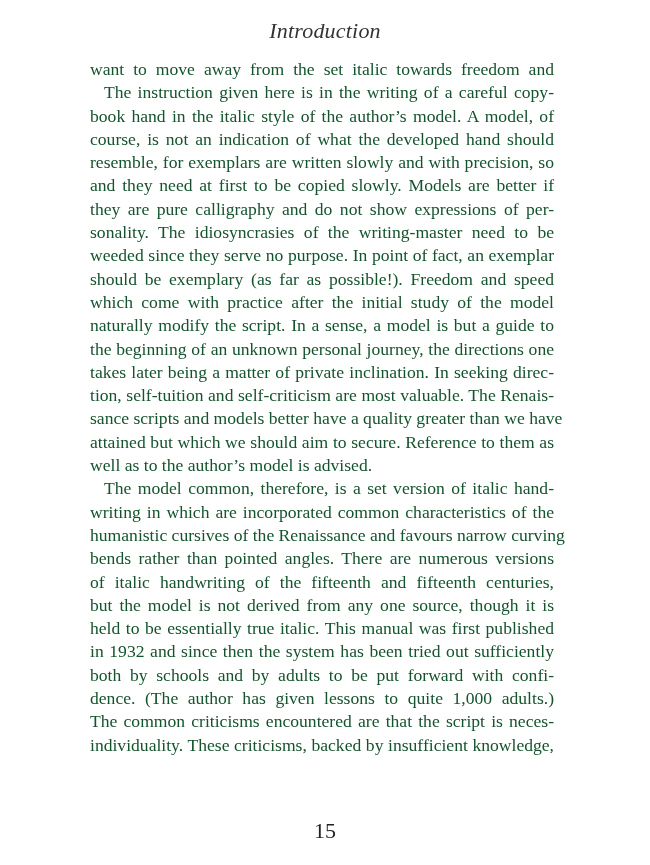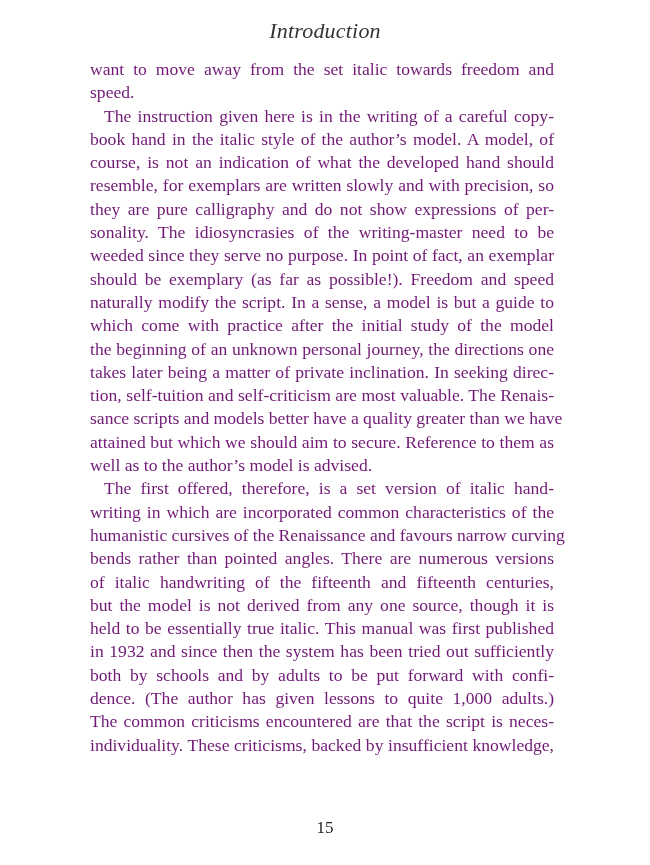--- a/index.html
+++ b/index.html
@@ -32,21 +32,21 @@
       letter-spacing: 0.2px;
     }
     .text-block {
       position: absolute;
       left: 90px;
       width: 464px;
       top: 58px;
       font-family: "Liberation Serif", serif;
       font-size: 17.6px;
       line-height: 23.3px;
-      color: #701a75;
+      color: #14532d;
     }
     .line {
       display: block;
       white-space: nowrap;
       text-align: justify;
       text-align-last: justify;
       height: 23.3px;
     }
     .line.last {
       text-align-last: left;
@@ -54,58 +54,58 @@
     .line.indent {
       padding-left: 14px;
       font-family: Liberation Serif, serif;
     }
     .folio {
       position: absolute;
       left: 0; width: 650px;
       top: 818px;
       text-align: center;
       font-family: "Liberation Serif", serif;
-      font-size: 17px;
+      font-size: 22px;
       color: #222;
     }
   </style>
 </head>
 <body>
 
 <div class="page">
   <div class="running-head">Introduction</div>
 
   <div class="text-block">
 
     <div>
       <span class="line">want to move away from the set italic towards freedom and</span>
-      <span class="line last">speed.</span>
     </div>
 
     <div>
       <span class="line indent">The instruction given here is in the writing of a careful copy-</span>
       <span class="line">book hand in the italic style of the author’s model. A model, of</span>
       <span class="line">course, is not an indication of what the developed hand should</span>
       <span class="line">resemble, for exemplars are written slowly and with precision, so</span>
+      <span class="line">and they need at first to be copied slowly. Models are better if</span>
       <span class="line">they are pure calligraphy and do not show expressions of per-</span>
       <span class="line">sonality. The idiosyncrasies of the writing-master need to be</span>
       <span class="line">weeded since they serve no purpose. In point of fact, an exemplar</span>
       <span class="line">should be exemplary (as far as possible!). Freedom and speed</span>
+      <span class="line">which come with practice after the initial study of the model</span>
       <span class="line">naturally modify the script. In a sense, a model is but a guide to</span>
-      <span class="line">which come with practice after the initial study of the model</span>
       <span class="line">the beginning of an unknown personal journey, the directions one</span>
       <span class="line">takes later being a matter of private inclination. In seeking direc-</span>
       <span class="line">tion, self-tuition and self-criticism are most valuable. The Renais-</span>
       <span class="line">sance scripts and models better have a quality greater than we have</span>
       <span class="line">attained but which we should aim to secure. Reference to them as</span>
       <span class="line last">well as to the author’s model is advised.</span>
     </div>
 
     <div>
-      <span class="line indent">The first offered, therefore, is a set version of italic hand-</span>
+      <span class="line indent">The model common, therefore, is a set version of italic hand-</span>
       <span class="line">writing in which are incorporated common characteristics of the</span>
       <span class="line">humanistic cursives of the Renaissance and favours narrow curving</span>
       <span class="line">bends rather than pointed angles. There are numerous versions</span>
       <span class="line">of italic handwriting of the fifteenth and fifteenth centuries,</span>
       <span class="line">but the model is not derived from any one source, though it is</span>
       <span class="line">held to be essentially true italic. This manual was first published</span>
       <span class="line">in 1932 and since then the system has been tried out sufficiently</span>
       <span class="line">both by schools and by adults to be put forward with confi-</span>
       <span class="line">dence. (The author has given lessons to quite 1,000 adults.)</span>
       <span class="line">The common criticisms encountered are that the script is neces-</span>

